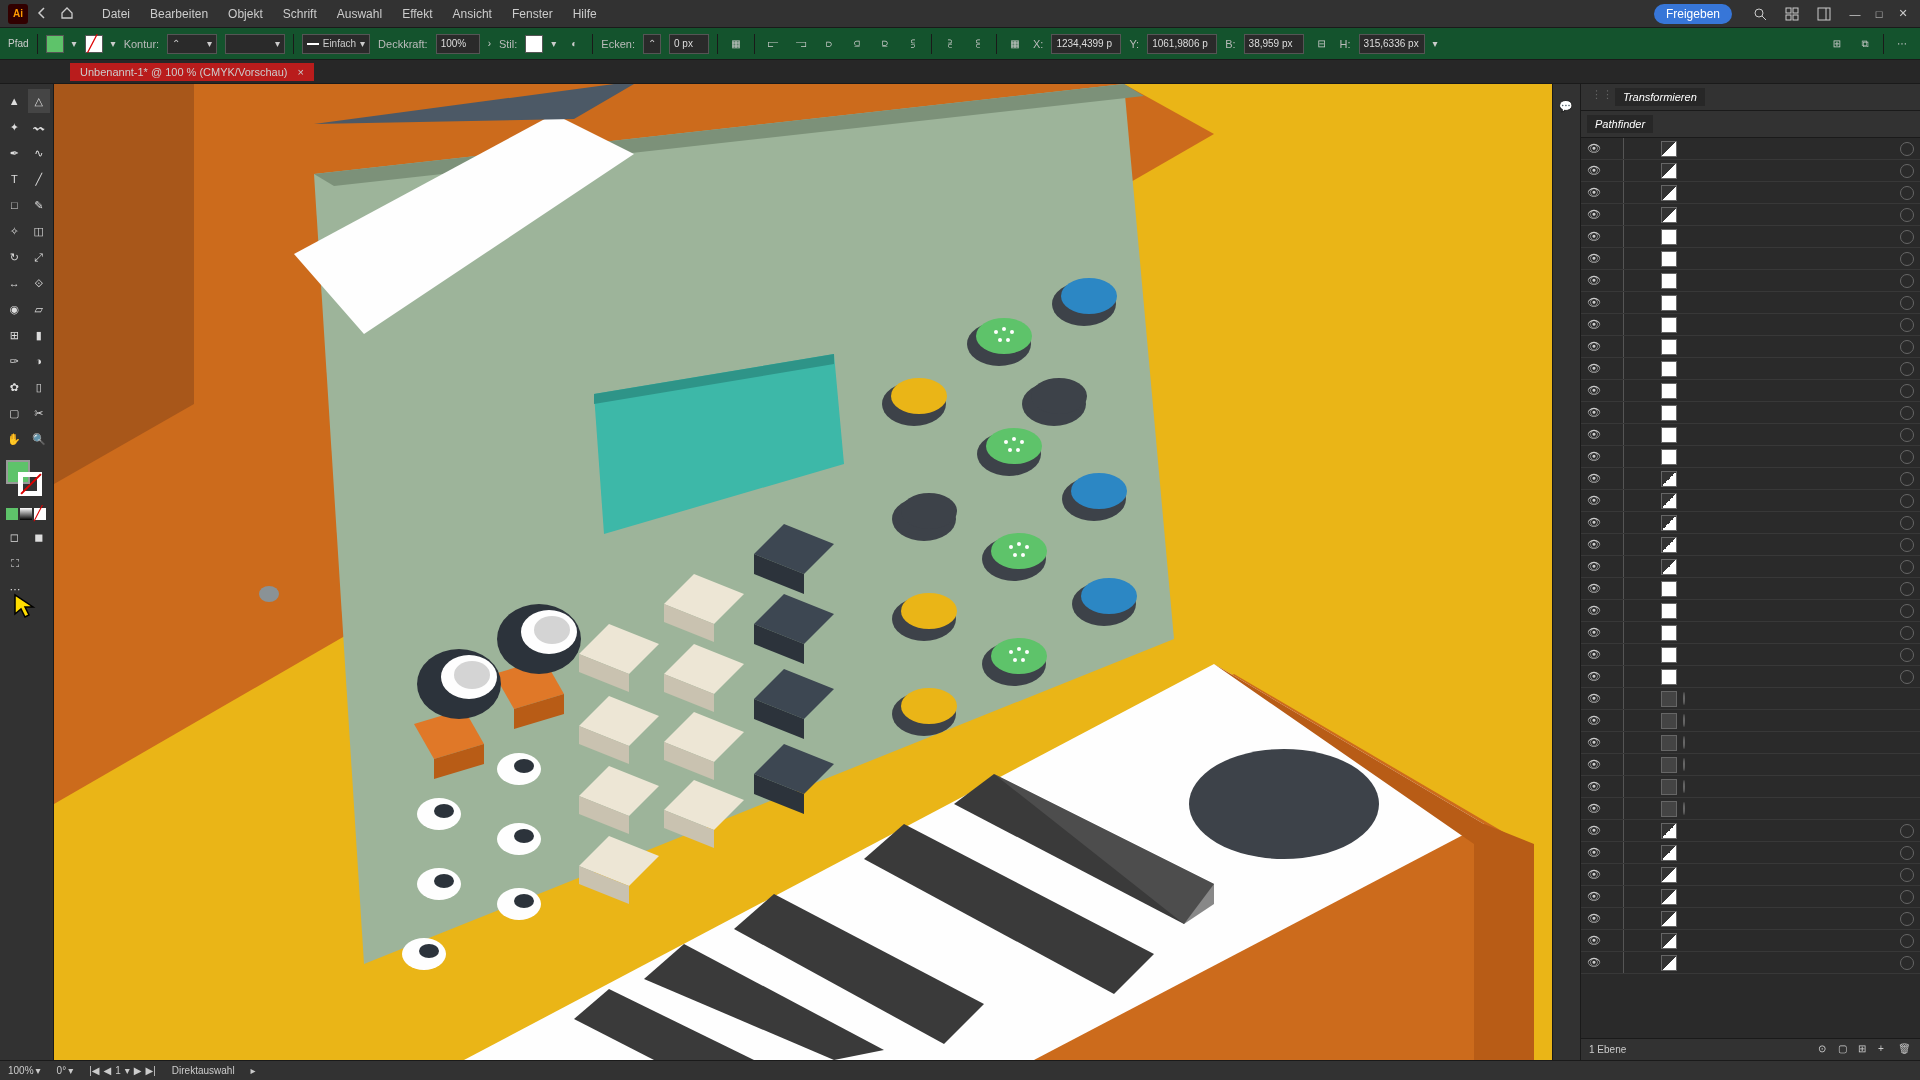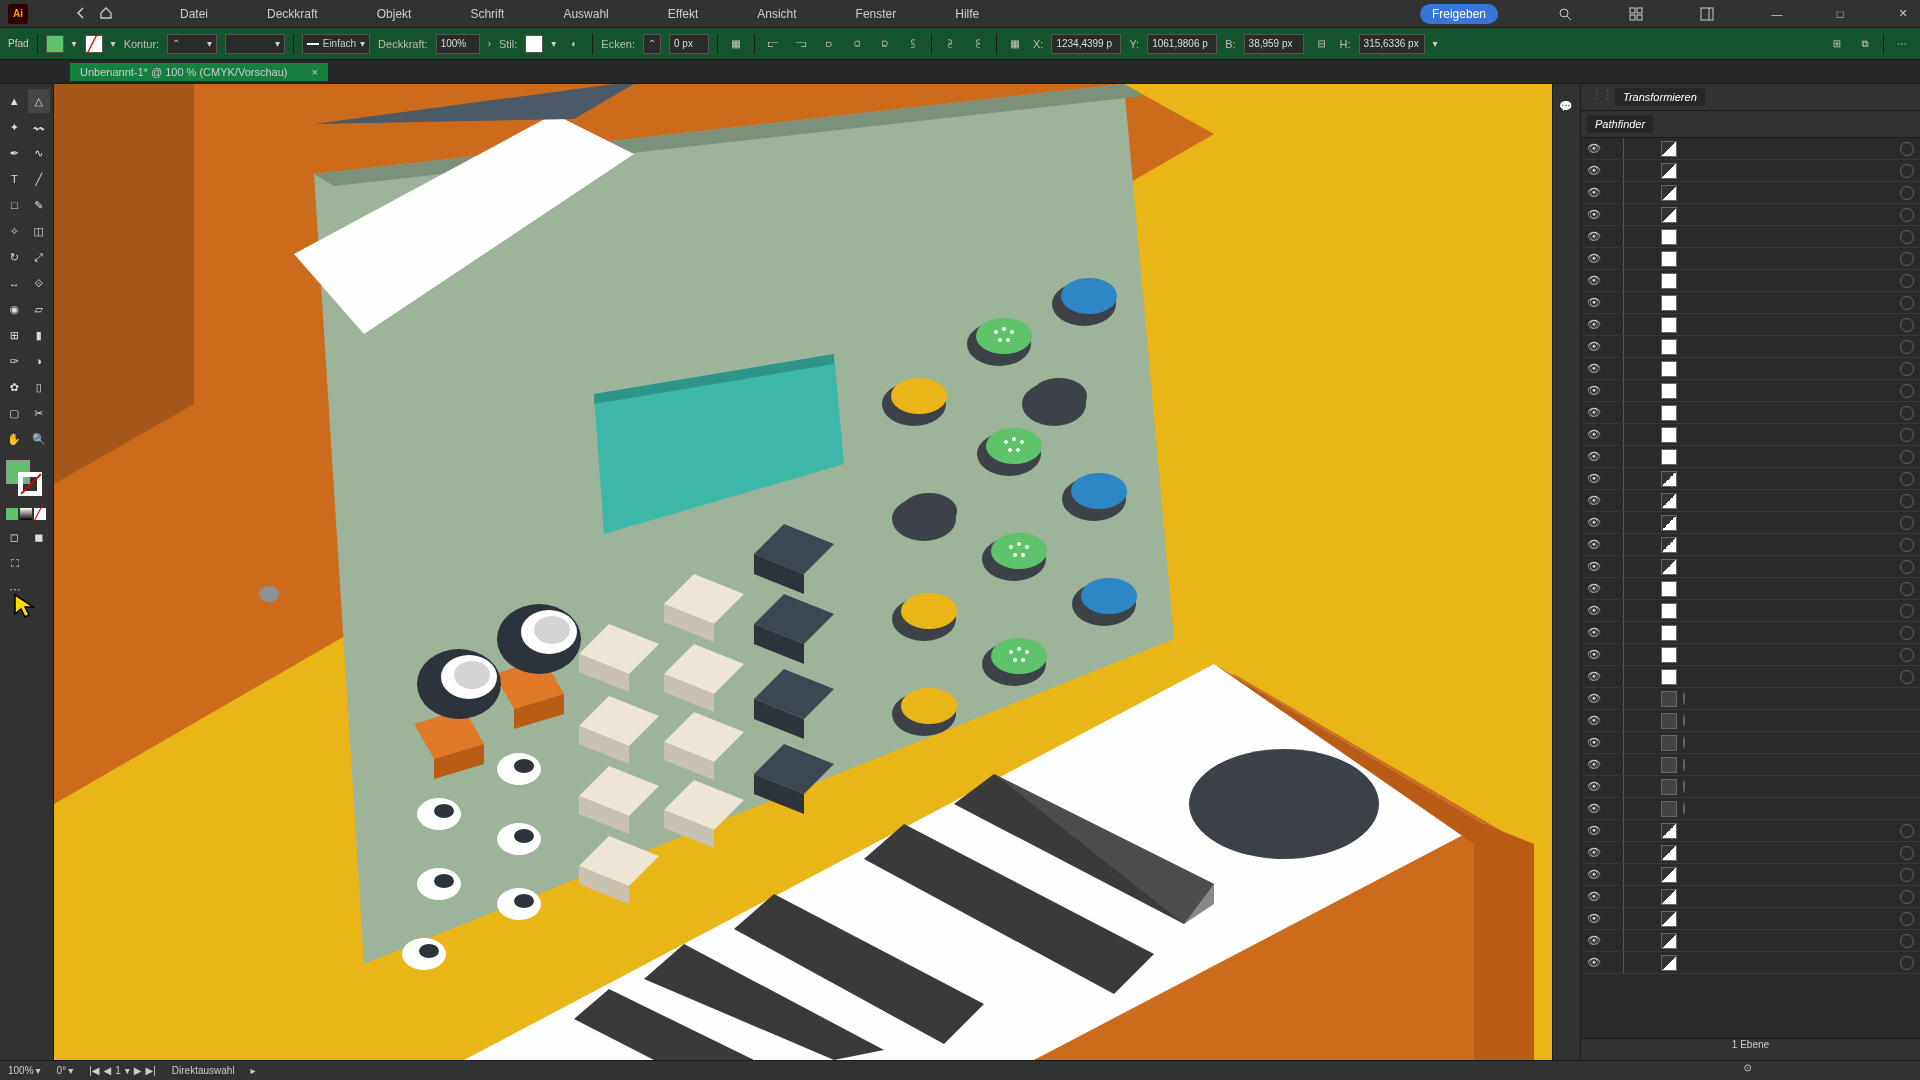--- a/index.html
+++ b/index.html
@@ -1,40 +1,40 @@
 <!DOCTYPE html>
 <html><head>
 <meta charset="utf-8">
 <style>
 * { margin: 0; padding: 0; box-sizing: border-box; font-family: "Segoe UI", Arial, sans-serif; }
 body { background: #323232; color: #ccc; font-size: 11px; overflow: hidden; width: 1920px; height: 1080px; }
 
 
-.menubar { height: 28px; background: #323232; display: flex; align-items: center; padding: 0 8px; border-bottom: 1px solid #1a1a1a; gap: 39px; }
+.menubar { height: 28px; background: #323232; display: flex; align-items: center; padding: 0 8px; border-bottom: 1px solid #1a1a1a; }
 .menubar .ai-logo { width: 20px; height: 20px; background: #310000; color: #FF9A00; display: flex; align-items: center; justify-content: center; font-weight: bold; font-size: 10px; border-radius: 3px; margin-right: 8px; }
 .menubar .nav-icons { display: flex; gap: 8px; margin-right: 16px; }
 .menubar .nav-icons .icon { width: 16px; height: 16px; color: #ddd; cursor: pointer; }
 .menubar .menu-item { padding: 0 10px; cursor: pointer; font-size: 12px; }
 .menubar .spacer { flex: 1; }
 .menubar .share-btn { background: #3776d8; color: #fff; padding: 3px 12px; border-radius: 12px; cursor: pointer; margin-right: 12px; font-size: 12px; }
 .menubar .right-icon { width: 20px; height: 20px; margin: 0 6px; cursor: pointer; display: flex; align-items: center; justify-content: center; }
 .menubar .win-ctrl { width: 18px; height: 14px; margin-left: 6px; cursor: pointer; display:flex;align-items:center;justify-content:center;}
 
 
 .controlbar { height: 32px; background: #14532d; display: flex; align-items: center; padding: 0 8px; gap: 8px; border-bottom: 1px solid #1a1a1a; font-size: 10px; }
 .controlbar .sep { width: 1px; height: 20px; background: #1a1a1a; }
 .controlbar .field-label { font-size: 11px; color: #bbb; }
 .controlbar .swatch { width: 18px; height: 18px; border: 1px solid #555; }
 .controlbar .dropdown { width: 50px; height: 20px; background: #2a2a2a; border: 1px solid #555; display:flex;align-items:center; padding:0 4px; justify-content:space-between;}
 .controlbar .input-sm { width: 60px; height: 20px; background: #2a2a2a; border: 1px solid #555; color: #ddd; padding: 0 4px; font-size:10px;}
 .controlbar .icon-btn { width: 20px; height: 20px; cursor: pointer; display:flex;align-items:center;justify-content:center;}
 
 
 .tabbar { height: 24px; background: #272727; display: flex; align-items: center; padding-left: 70px; border-bottom: 1px solid #1a1a1a;}
-.tabbar .tab { background: #15803d; padding: 3px 10px; display: flex; align-items: center; gap: 24px; font-size: 11px;}
+.tabbar .tab { background: #b91c1c; padding: 3px 10px; display: flex; align-items: center; gap: 10px; font-size: 11px;}
 .tabbar .tab .close { cursor: pointer; }
 
 
 .main { display: flex; height: calc(1080px - 28px - 32px - 24px - 20px); }
 .toolbox { width: 54px; background: #323232; border-right: 1px solid #1a1a1a; display: flex; flex-direction: column; padding: 4px 2px; }
 .toolbox .tool-row { display: flex; }
 .toolbox .tool { width: 24px; height: 24px; margin: 1px; cursor: pointer; display: flex; align-items: center; justify-content: center; color: #ddd;}
 .toolbox .tool.sel { background: #454545; }
 .toolbox .fill-stroke { margin-top: 8px; position: relative; height: 44px; padding-left:4px;}
 .toolbox .fill-stroke .fill-sw { position: absolute; width: 24px; height: 24px; background: #5ec36a; border: 2px solid #999; top: 0; left: 4px; }
@@ -60,21 +60,21 @@
 .layers-body { flex: 1; overflow-y: auto; background: #2a2a2a; }
 .layer-row { display: flex; align-items: center; height: 22px; border-bottom: 1px solid #383838; padding: 0 6px; gap: 6px; font-size:10px;}
 .layer-row .vis { width: 14px; cursor: pointer; font-size:11px;}
 .layer-row .lock-sp { width: 10px; }
 .layer-row .indent { width: 32px; border-left:1px solid #555; height:100%; }
 .layer-row .thumb { width: 16px; height: 16px; background: #fff; border: 1px solid #666; position:relative; overflow:hidden;}
 .layer-row .thumb.diag::after{content:'';position:absolute;width:100%;height:100%;background:linear-gradient(135deg,#333 0 50%, #fff 50% 100%);}
 .layer-row .thumb.dark{background:#444;}
 .layer-row .name { flex: 1; }
 .layer-row .target { width: 14px; height:14px; border:1px solid #666; border-radius:50%; cursor:pointer;}
-.layers-footer { height: 22px; display:flex; align-items:center; padding:0 8px; font-size:10px; gap:6px; border-top:1px solid #1a1a1a;flex-direction:column;}
+.layers-footer { height: 22px; display:flex; align-items:center; padding:0 8px; font-size:10px; gap:6px; border-top:1px solid #1a1a1a;}
 .layers-footer .sp{flex:1;}
 .layers-footer .ficon{width:14px;height:14px;cursor:pointer;}
 
 
 .statusbar { height: 20px; background: #323232; border-top: 1px solid #1a1a1a; display: flex; align-items: center; padding: 0 8px; gap: 16px; font-size: 10px;}
 .statusbar .zoom-sel{display:flex;align-items:center;gap:2px;}
 .statusbar .nav-arrows{display:flex;gap:4px;}
 
 ::-webkit-scrollbar{width:10px;height:10px;}
 ::-webkit-scrollbar-track{background:#2a2a2a;}
@@ -87,21 +87,21 @@
   <div class="ai-logo">Ai</div>
   <div class="nav-icons">
     <div class="icon"><svg width="14" height="14" viewBox="0 0 14 14">
           <path d="M8 2 L3 7 L8 12" stroke="#ccc" fill="none" stroke-width="1.5"></path>
         </svg></div>
     <div class="icon"><svg width="14" height="14" viewBox="0 0 14 14">
           <path d="M2 7 L7 2 L12 7 V12 H2 Z" stroke="#ccc" fill="none" stroke-width="1.3"></path>
         </svg></div>
   </div>
   <div class="menu-item">Datei</div>
-  <div class="menu-item">Deckkraft</div>
+  <div class="menu-item">Bearbeiten</div>
   <div class="menu-item">Objekt</div>
   <div class="menu-item">Schrift</div>
   <div class="menu-item">Auswahl</div>
   <div class="menu-item">Effekt</div>
   <div class="menu-item">Ansicht</div>
   <div class="menu-item">Fenster</div>
   <div class="menu-item">Hilfe</div>
   <div class="spacer"></div>
   <div class="share-btn">Freigeben</div>
   <div class="right-icon">

